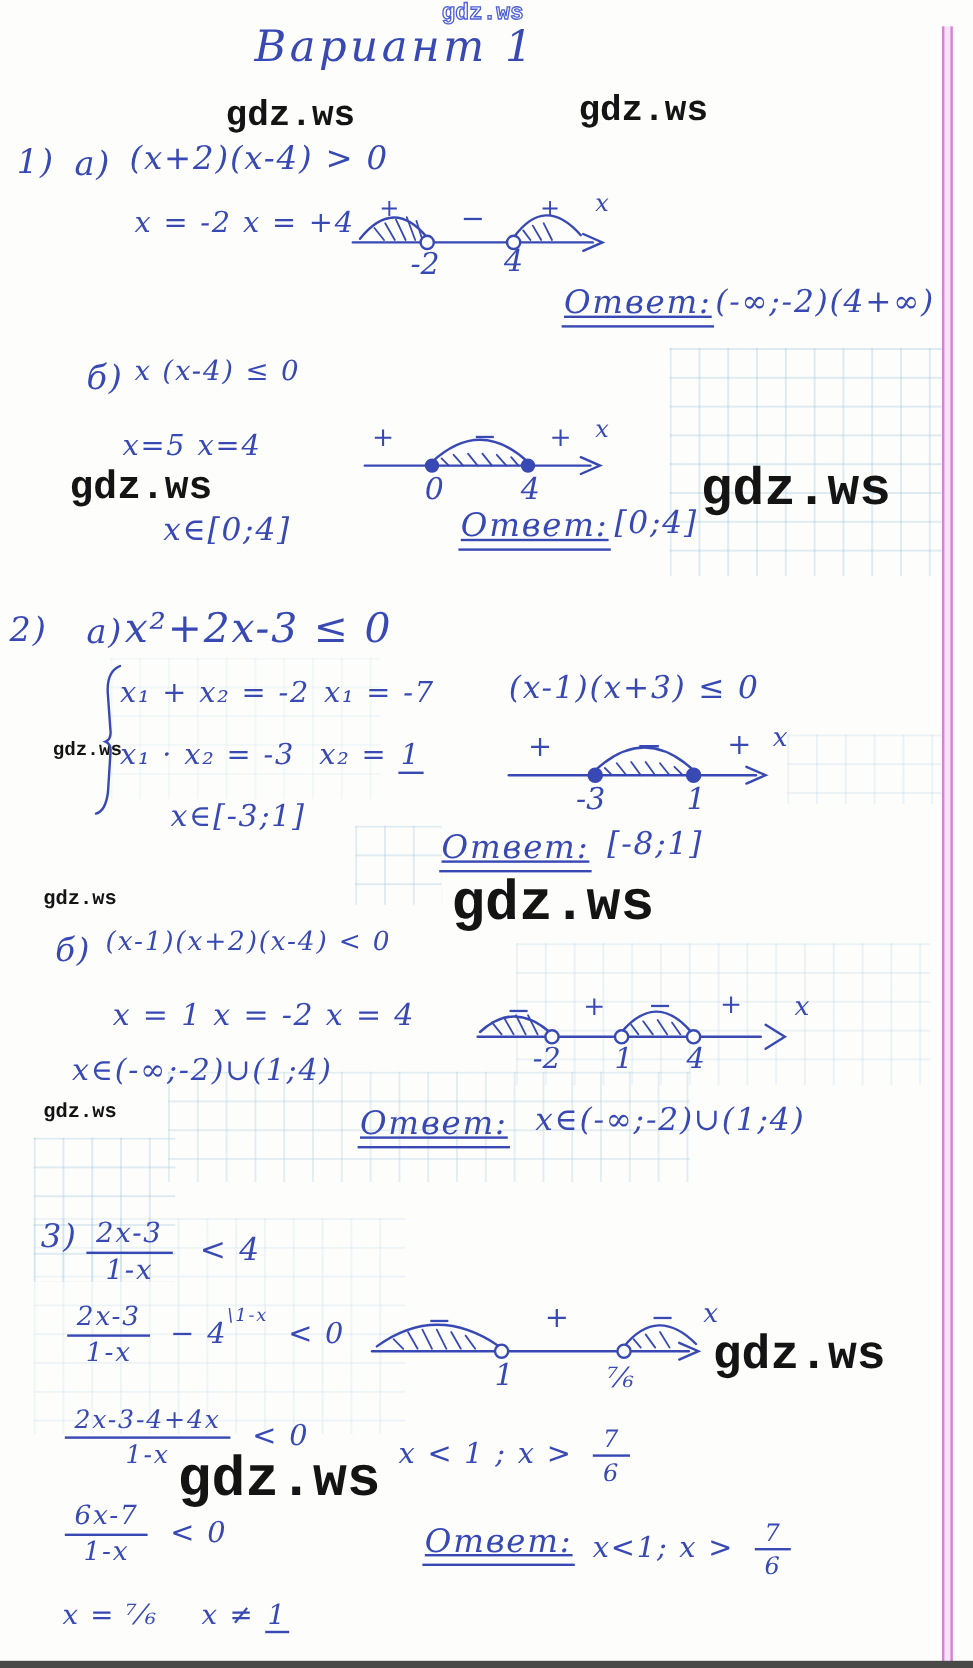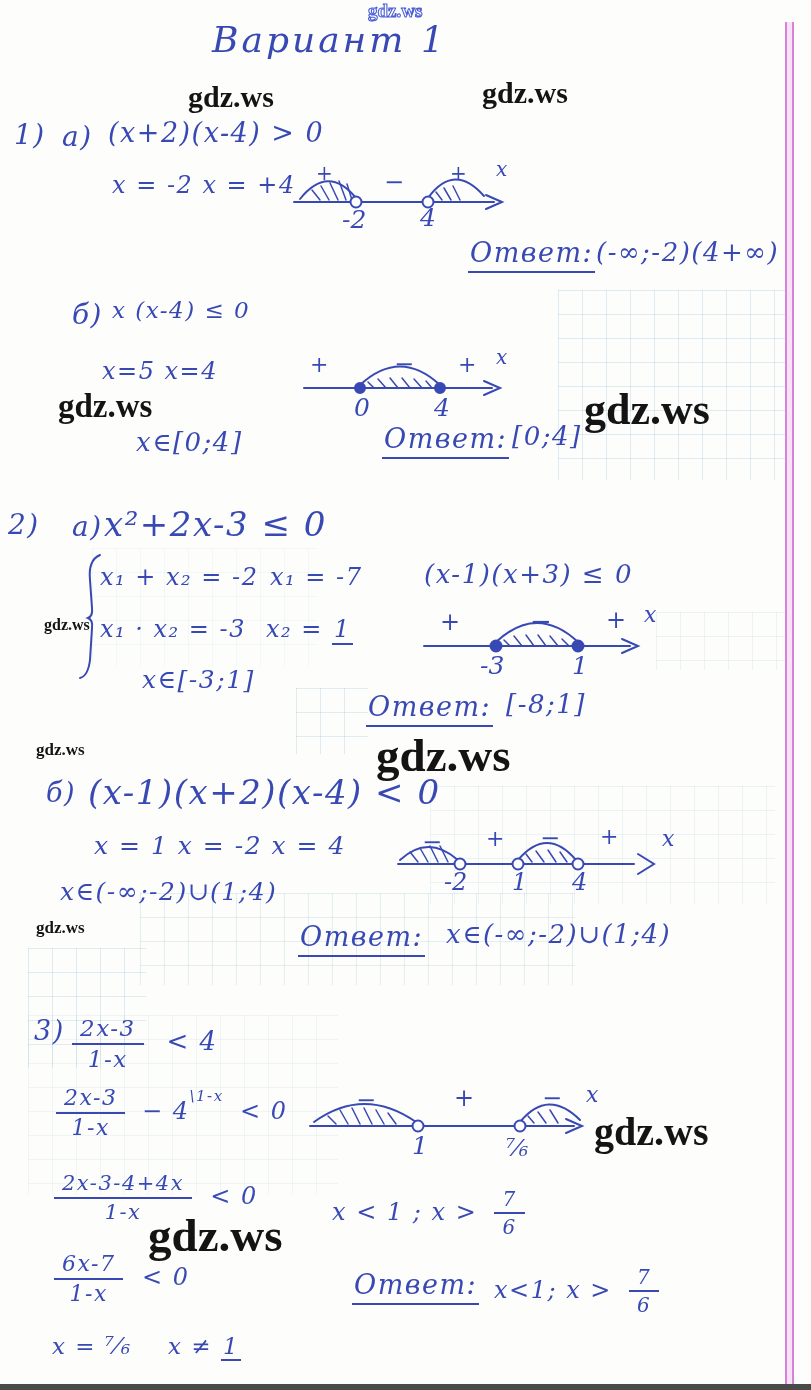--- a/index.html
+++ b/index.html
@@ -22,29 +22,29 @@
     border-left:2px solid #d981d9;border-right:2px solid #d981d9;
     background:#f6e3f6;
   }
   .bottom-edge{position:absolute;left:0;top:1384px;width:811px;height:6px;background:#4a4a48;}
   
   .hw{
     position:absolute;color:#3849b4;font-style:italic;
     letter-spacing:1.5px;white-space:nowrap;line-height:1.1;
   }
   .title{font-size:36px;letter-spacing:3px;}
-  .ans-label{border-bottom:2.5px solid #3849b4;padding:0 2px 3px 2px;}
+  .ans-label{border-bottom:2.5px solid #3849b4;padding:0 2px 3px 2px;text-decoration:underline;}
   .uline{border-bottom:2px solid #3849b4;padding:0 2px;}
   
   .frac{display:inline-flex;flex-direction:column;align-items:center;vertical-align:middle;}
   .frac .num{border-bottom:2.5px solid #3849b4;padding:0 8px 2px 8px;}
   .frac .den{padding-top:2px;}
   
   .wm{
-    position:absolute;font-family:Liberation Serif, serif;font-weight:700;
+    position:absolute;font-family:Liberation Mono, monospace;font-weight:700;
     color:#141414;letter-spacing:0;white-space:nowrap;
   }
   .wm-outline{color:#8e9ce6;}
   @supports (-webkit-text-stroke: 1px black){
     .wm-outline{color:#ffffff;-webkit-text-stroke:1.1px #4d5fd6;}
   }
   
   svg.nl{position:absolute;overflow:visible;}
   svg.nl line, svg.nl path{stroke:#3849b4;stroke-width:2;fill:none;stroke-linecap:round;}
   svg.nl path.hatch{stroke-width:1.5;}
@@ -162,21 +162,21 @@
     <text x="226" y="26" font-size="22">x</text>
     <text x="62" y="78" font-size="25">-3</text>
     <text x="154" y="78" font-size="25">1</text>
   </svg>
 
   <div class="hw" style="left:142px;top:666px;font-size:25px">x∈[-3;1]</div>
   <div class="hw ans-label" style="left:366px;top:692px;font-size:27px">Ответ:</div>
   <div class="hw" style="left:506px;top:690px;font-size:26px">[-8;1]</div>
 
   <div class="hw" style="left:46px;top:778px;font-size:27px">б)</div>
-  <div class="hw" style="left:88px;top:774px;font-size:34px">(x-1)(x+2)(x-4) &lt; 0</div>
+  <div class="hw" style="left:88px;top:774px;font-size:22px">(x-1)(x+2)(x-4) &lt; 0</div>
   <div class="hw" style="left:94px;top:832px;font-size:25px">x = 1   x = -2   x = 4</div>
 
   <svg class="nl" style="left:396px;top:816px" width="295" height="80">
     <line x1="2" y1="48" x2="238" y2="48"></line>
     <path d="M242,38 L258,48 L242,58"></path>
     <path d="M4,44 Q32,18 62,44"></path>
     <path class="hatch" d="M14,36 L22,46 M24,32 L32,46 M34,30 L42,46 M44,30 L52,46"></path>
     <path d="M122,44 Q151,10 180,44"></path>
     <path class="hatch" d="M130,38 L136,46 M140,35 L148,46 M152,34 L160,46 M164,36 L171,46"></path>
     <circle class="open" cx="64" cy="48" r="5.5"></circle>

